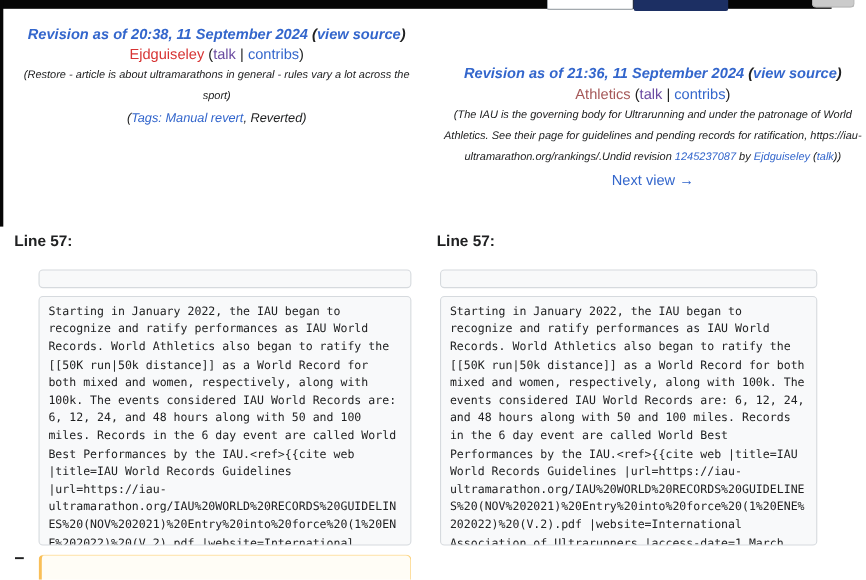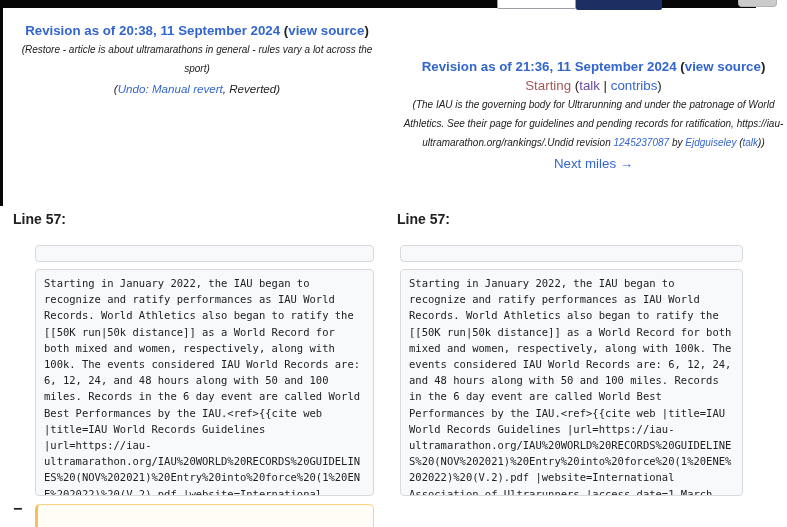--- a/index.html
+++ b/index.html
@@ -13,21 +13,21 @@
         border:1px solid #9aa0a6;border-top:none;border-radius:0 0 2px 2px;box-sizing:border-box;z-index:2;}
   .search-btn{position:absolute;left:576px;top:0;width:86px;height:10px;background:#1c2f63;
         border:none;border-radius:0 0 2px 2px;z-index:2;padding:0;}
   .gray-btn{position:absolute;left:738px;top:0;width:39px;height:7px;background:#cbcbcb;
         border:1px solid #b3b3b3;border-top:none;border-radius:0 0 4px 4px;box-sizing:border-box;z-index:2;}
 
   
   .rev-header{position:absolute;top:21px;text-align:center;font-size:13.3px;line-height:19px;}
   .rev-left{left:14px;width:366px;}
   .rev-right{left:397px;width:393px;margin-top:36px;}
-  .rev-title{font-weight:bold;}
+  .rev-title{font-weight:bold;font-style:italic;}
   .rev-comment{font-style:italic;font-size:10px;line-height:19px;}
   .rev-tags{font-style:italic;font-size:11.6px;line-height:17px;margin-top:2px;}
   .rev-nav{margin-top:2px;}
   .lnk{color:#3366cc;cursor:pointer;text-decoration:none;}
   .red{color:#d73333;cursor:pointer;}
   .mutedred{color:#a55858;cursor:pointer;}
   .visited{color:#6b4ba1;cursor:pointer;}
 
   
   .line-label{position:absolute;top:211px;font-size:14px;font-weight:bold;color:#202122;}
@@ -54,29 +54,30 @@
 <div class="page">
 
   <div class="black-bar"></div>
   <div class="left-edge"></div>
   <div class="search-input"></div>
   <div class="search-btn"></div>
   <div class="gray-btn"></div>
 
   <div class="rev-header rev-left">
     <div class="rev-title"><span class="lnk">Revision as of 20:38, 11 September 2024 </span><span>(</span><span class="lnk">view source</span><span>)</span></div>
+    <div class="rev-user"><span class="red">Ejdguiseley</span><span> (</span><span class="visited">talk</span><span> | </span><span class="lnk">contribs</span><span>)</span></div>
     <div class="rev-comment">(Restore - article is about ultramarathons in general - rules vary a lot across the sport)</div>
-    <div class="rev-tags"><span>(</span><span class="lnk">Undo:</span><span> </span><span class="lnk">Manual revert</span><span>, Reverted)</span></div>
+    <div class="rev-tags"><span>(</span><span class="lnk">Tags:</span><span> </span><span class="lnk">Manual revert</span><span>, Reverted)</span></div>
   </div>
 
   <div class="rev-header rev-right">
     <div class="rev-title"><span class="lnk">Revision as of 21:36, 11 September 2024 </span><span>(</span><span class="lnk">view source</span><span>)</span></div>
-    <div class="rev-user"><span class="mutedred">Starting</span><span> (</span><span class="visited">talk</span><span> | </span><span class="lnk">contribs</span><span>)</span></div>
+    <div class="rev-user"><span class="mutedred">Athletics</span><span> (</span><span class="visited">talk</span><span> | </span><span class="lnk">contribs</span><span>)</span></div>
     <div class="rev-comment"><span>(The IAU is the governing body for Ultrarunning and under the patronage of World Athletics. See their page for guidelines and pending records for ratification, https://iau-ultramarathon.org/rankings/.Undid revision </span><span class="lnk">1245237087</span><span> by </span><span class="lnk">Ejdguiseley</span><span> (</span><span class="lnk">talk</span><span>))</span></div>
-    <div class="rev-nav"><span class="lnk">Next miles →</span></div>
+    <div class="rev-nav"><span class="lnk">Next view →</span></div>
   </div>
 
   <div class="line-label line-left">Line 57:</div>
   <div class="line-label line-right">Line 57:</div>
 
   <div class="diff-box empty-left"></div>
   <div class="diff-box empty-right"></div>
 
   <div class="diff-box ctx ctx-left">Starting in January 2022, the IAU began to recognize and ratify performances as IAU World Records. World Athletics also began to ratify the [[50K run|50k distance]] as a World Record for both mixed and women, respectively, along with 100k. The events considered IAU World Records are: 6, 12, 24, and 48 hours along with 50 and 100 miles. Records in the 6 day event are called World Best Performances by the IAU.&lt;ref&gt;{{cite web |title=IAU World Records Guidelines |url=https://iau-ultramarathon.org/IAU%20WORLD%20RECORDS%20GUIDELINES%20(NOV%202021)%20Entry%20into%20force%20(1%20ENE%202022)%20(V.2).pdf |website=International Association of Ultrarunners |access-date=1 March 2022}}&lt;/ref&gt;</div>
   <div class="diff-box ctx ctx-right">Starting in January 2022, the IAU began to recognize and ratify performances as IAU World Records. World Athletics also began to ratify the [[50K run|50k distance]] as a World Record for both mixed and women, respectively, along with 100k. The events considered IAU World Records are: 6, 12, 24, and 48 hours along with 50 and 100 miles. Records in the 6 day event are called World Best Performances by the IAU.&lt;ref&gt;{{cite web |title=IAU World Records Guidelines |url=https://iau-ultramarathon.org/IAU%20WORLD%20RECORDS%20GUIDELINES%20(NOV%202021)%20Entry%20into%20force%20(1%20ENE%202022)%20(V.2).pdf |website=International Association of Ultrarunners |access-date=1 March 2022}}&lt;/ref&gt;</div>

